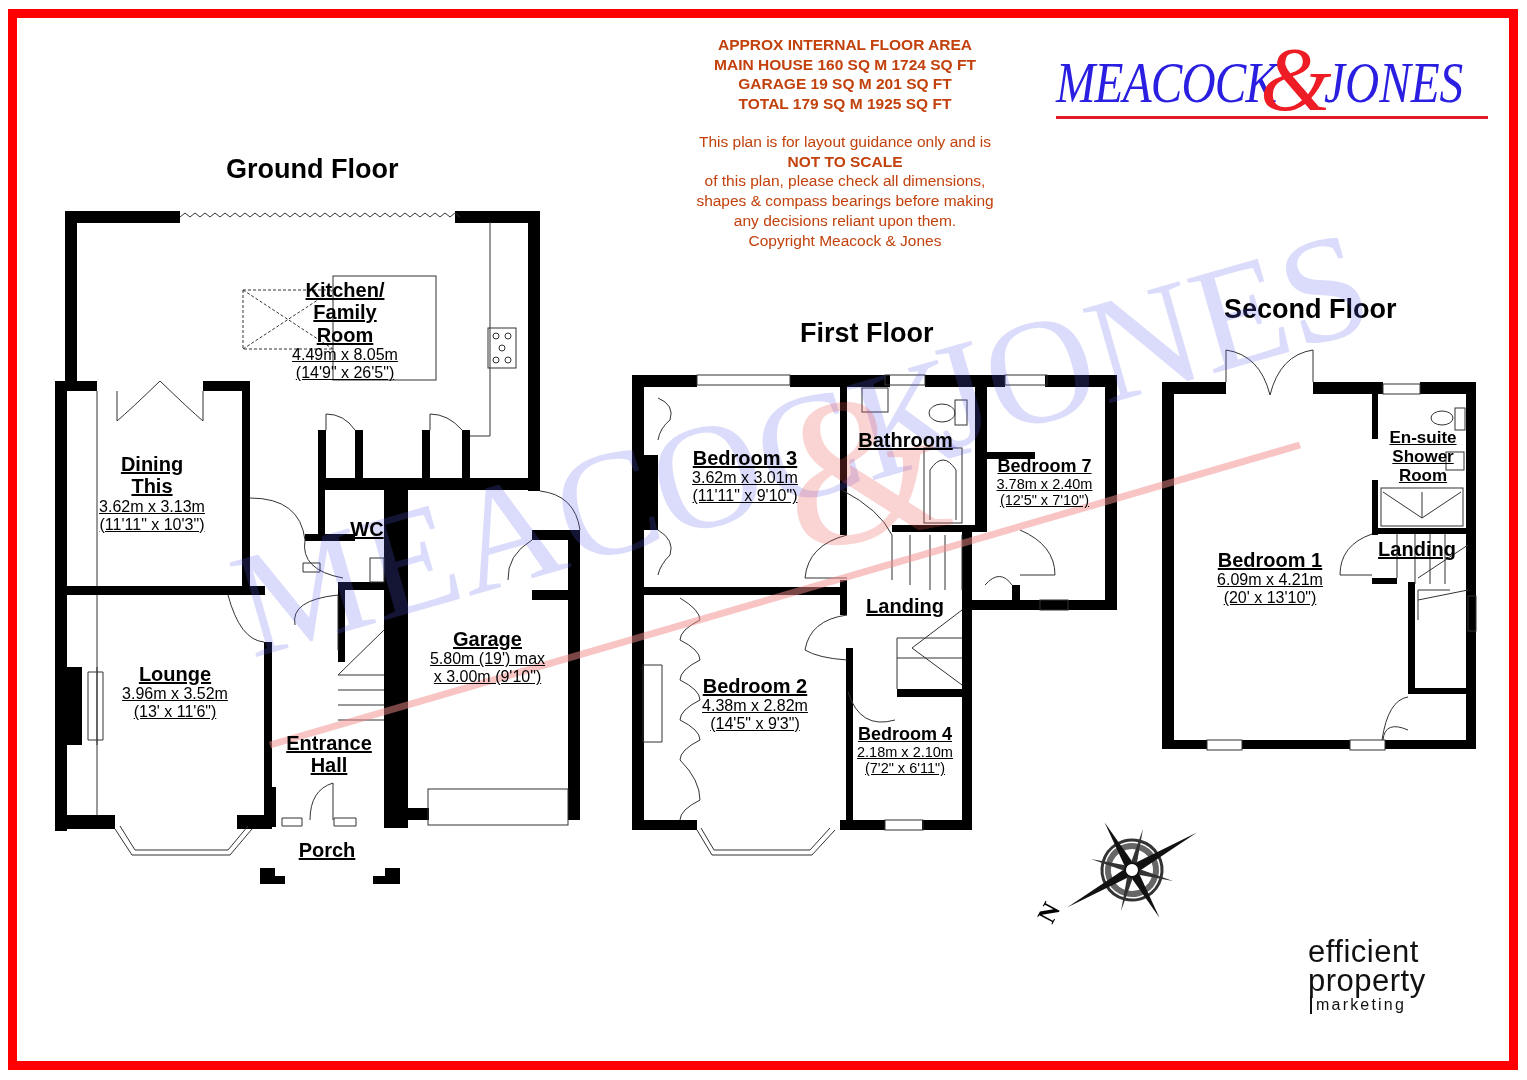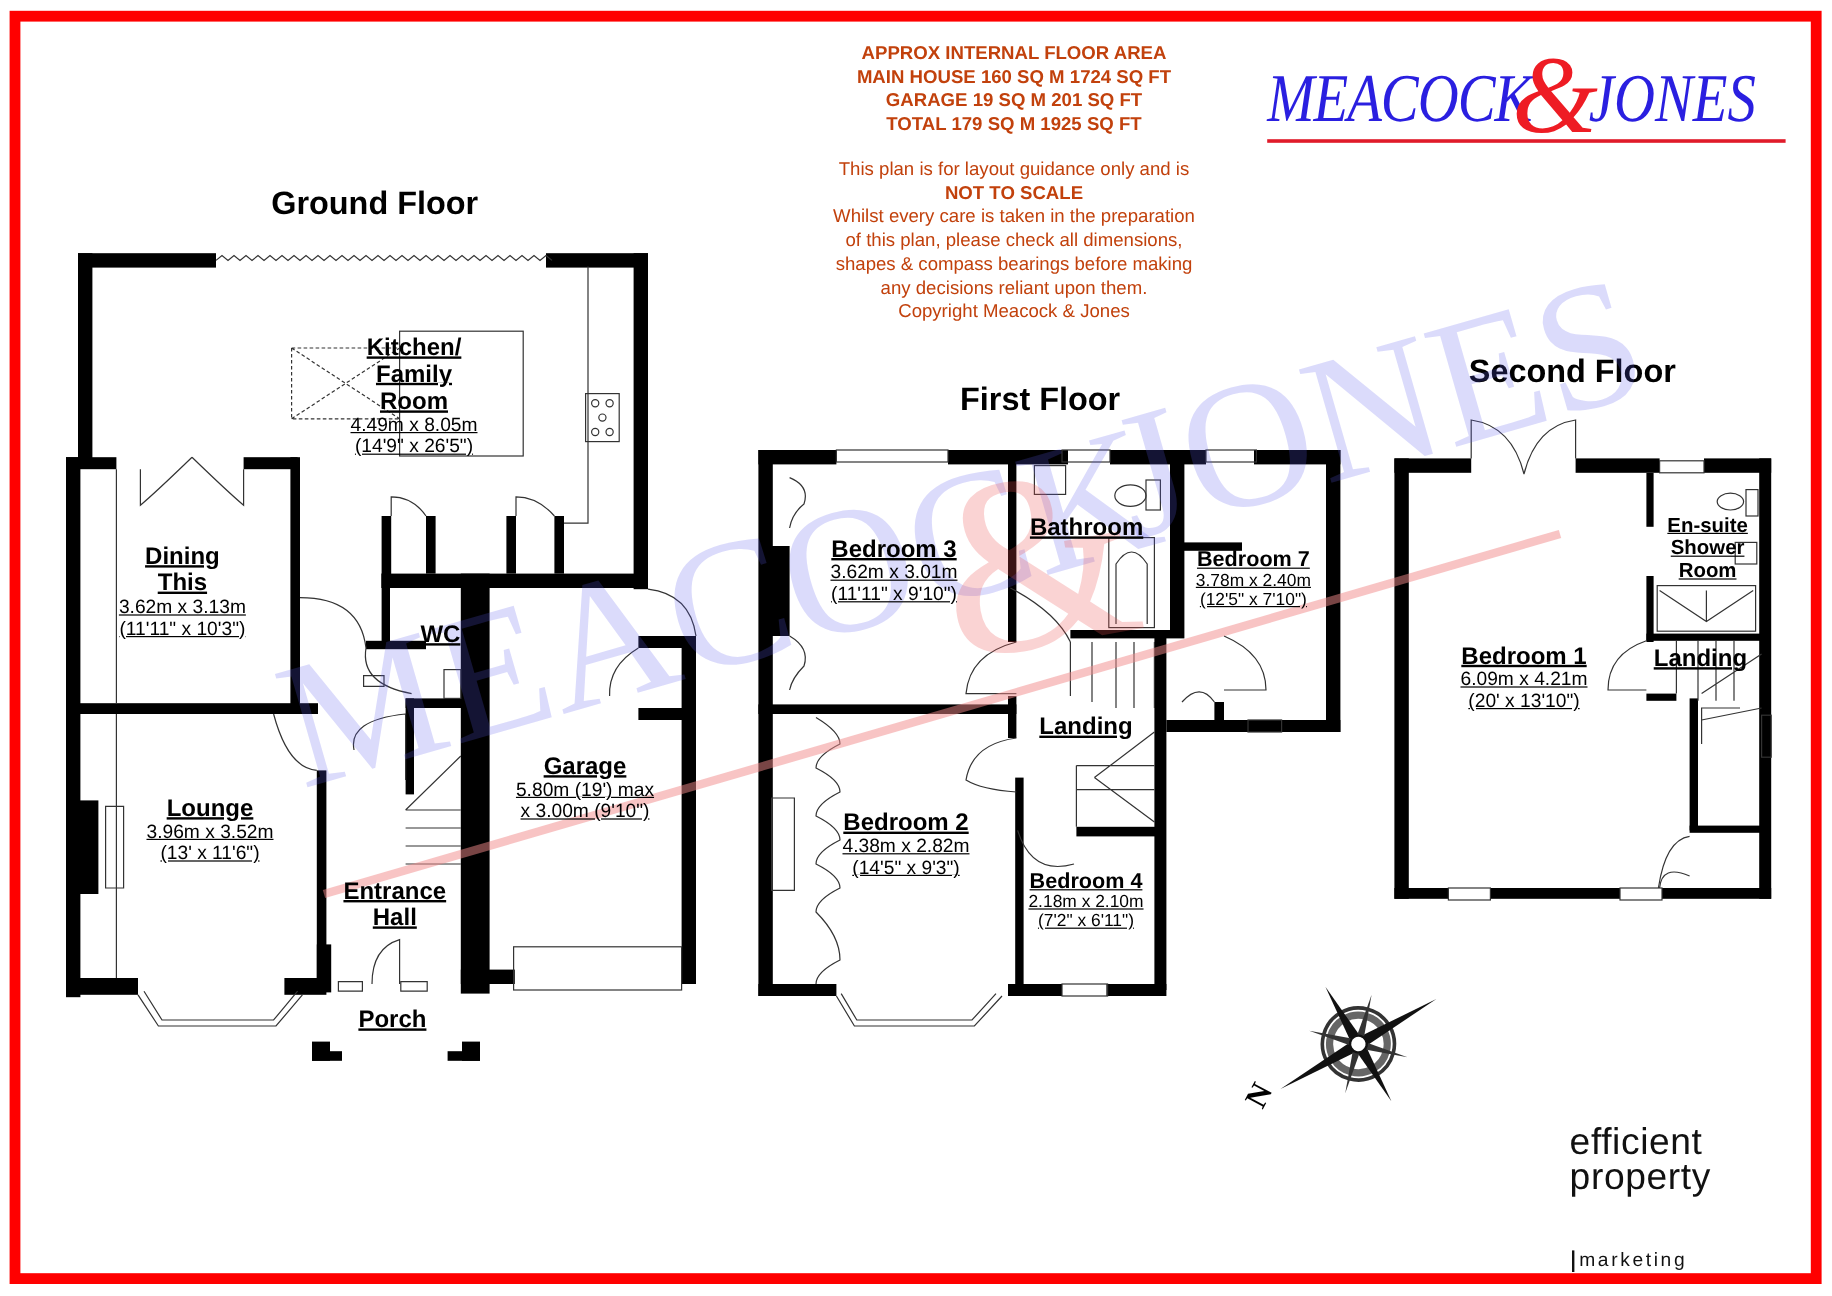--- a/index.html
+++ b/index.html
@@ -16,36 +16,35 @@
   .floor-title{position:absolute;font-weight:bold;font-size:27px;color:#000;}
   svg.plan{position:absolute;left:0;top:0;}
   .rl{position:absolute;text-align:center;color:#000;line-height:1.12;text-decoration:underline;}
   .rl .n{font-weight:bold;font-size:20px;display:block;}
   .rl .d{font-size:16px;display:block;}
   .wm{position:absolute;font-family:"Liberation Serif",serif;font-size:150px;color:rgba(90,90,235,.22);transform-origin:left bottom;white-space:nowrap;}
   .compass-n{position:absolute;left:1040px;top:898px;font-family:"Liberation Serif",serif;font-weight:bold;font-size:26px;transform:rotate(-62deg);}
   .epm{position:absolute;left:1308px;top:938px;color:#111;}
   .epm .l1{font-size:31px;letter-spacing:.5px;line-height:28px;display:block;}
   .epm .l2{font-size:31px;letter-spacing:.5px;line-height:30px;display:block;}
-  .epm .l3{font-size:16px;letter-spacing:2.2px;display:block;border-left:2px solid #111;padding-left:4px;margin-left:2px;margin-top:46px;}
+  .epm .l3{font-size:16px;letter-spacing:2.2px;display:block;border-left:2px solid #111;padding-left:4px;margin-left:2px;}
 </style>
 </head>
 <body>
 
 <div class="frame"></div>
 
 <div class="info">
   <div class="bold">APPROX INTERNAL FLOOR AREA</div>
   <div class="bold">MAIN HOUSE 160 SQ M 1724 SQ FT</div>
   <div class="bold">GARAGE 19 SQ M 201 SQ FT</div>
   <div class="bold">TOTAL 179 SQ M 1925 SQ FT</div>
   <div style="height:19px"></div>
   <div class="p">This plan is for layout guidance only and is</div>
   <div class="p" style="font-weight:bold">NOT TO SCALE</div>
-  <div class="p">Whilst every care is taken in the preparation</div>
   <div class="p">of this plan, please check all dimensions,</div>
   <div class="p">shapes &amp; compass bearings before making</div>
   <div class="p">any decisions reliant upon them.</div>
   <div class="p" style="font-weight:normal">Copyright Meacock &amp; Jones</div>
 </div>
 
 <div class="logo">
   <span class="m">MEACOCK</span>
   <span class="amp">&amp;</span>
   <span class="j">JONES</span>
@@ -292,21 +291,21 @@
 </div>
 
 <div class="rl" style="left:1378px;top:428px;width:90px">
   <span class="n" style="font-size:17px;white-space:pre-line;line-height:1.13">En-suite
 Shower
 Room</span>
 </div>
 <div class="rl" style="left:1367px;top:538px;width:100px">
   <span class="n">Landing</span>
 </div>
-<div class="rl" style="left:1195px;top:536px;width:150px">
+<div class="rl" style="left:1195px;top:549px;width:150px">
   <span class="n">Bedroom 1</span>
   <span class="d">6.09m x 4.21m</span>
   <span class="d">(20' x 13'10")</span>
 </div>
 
 <div class="compass-n">N</div>
 
 <div class="epm">
   <span class="l1">efficient</span>
   <span class="l2">property</span>

